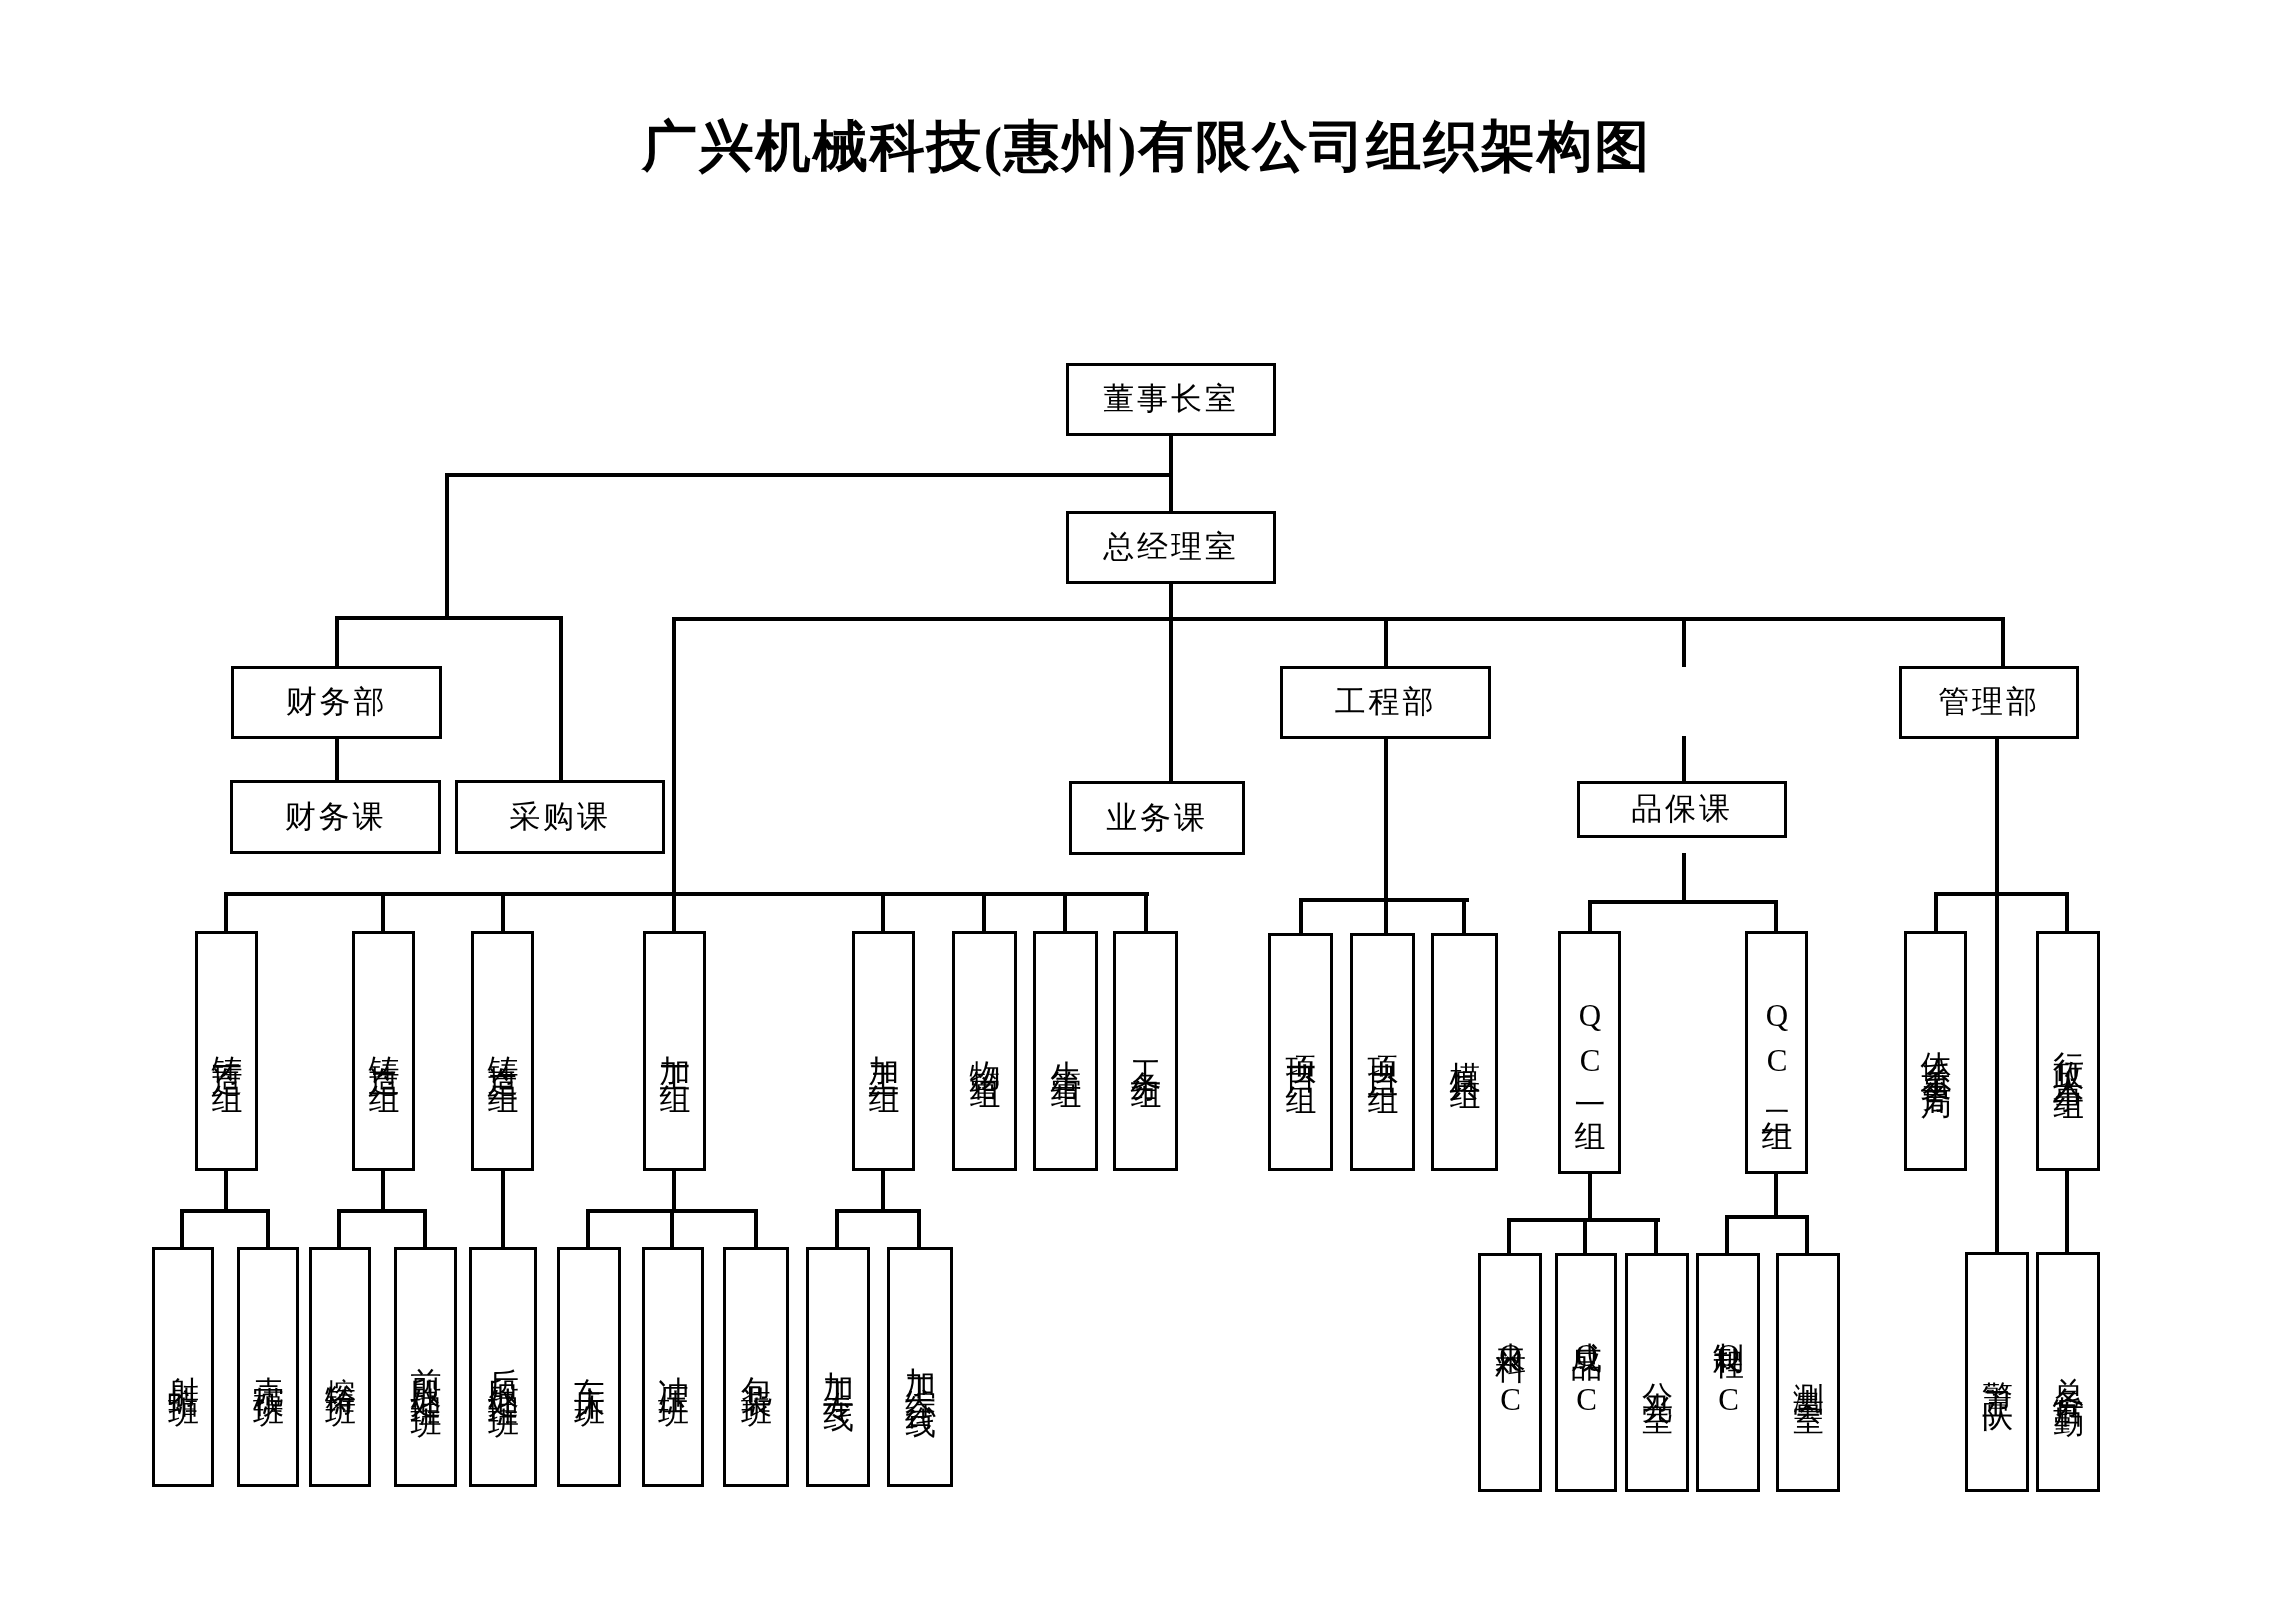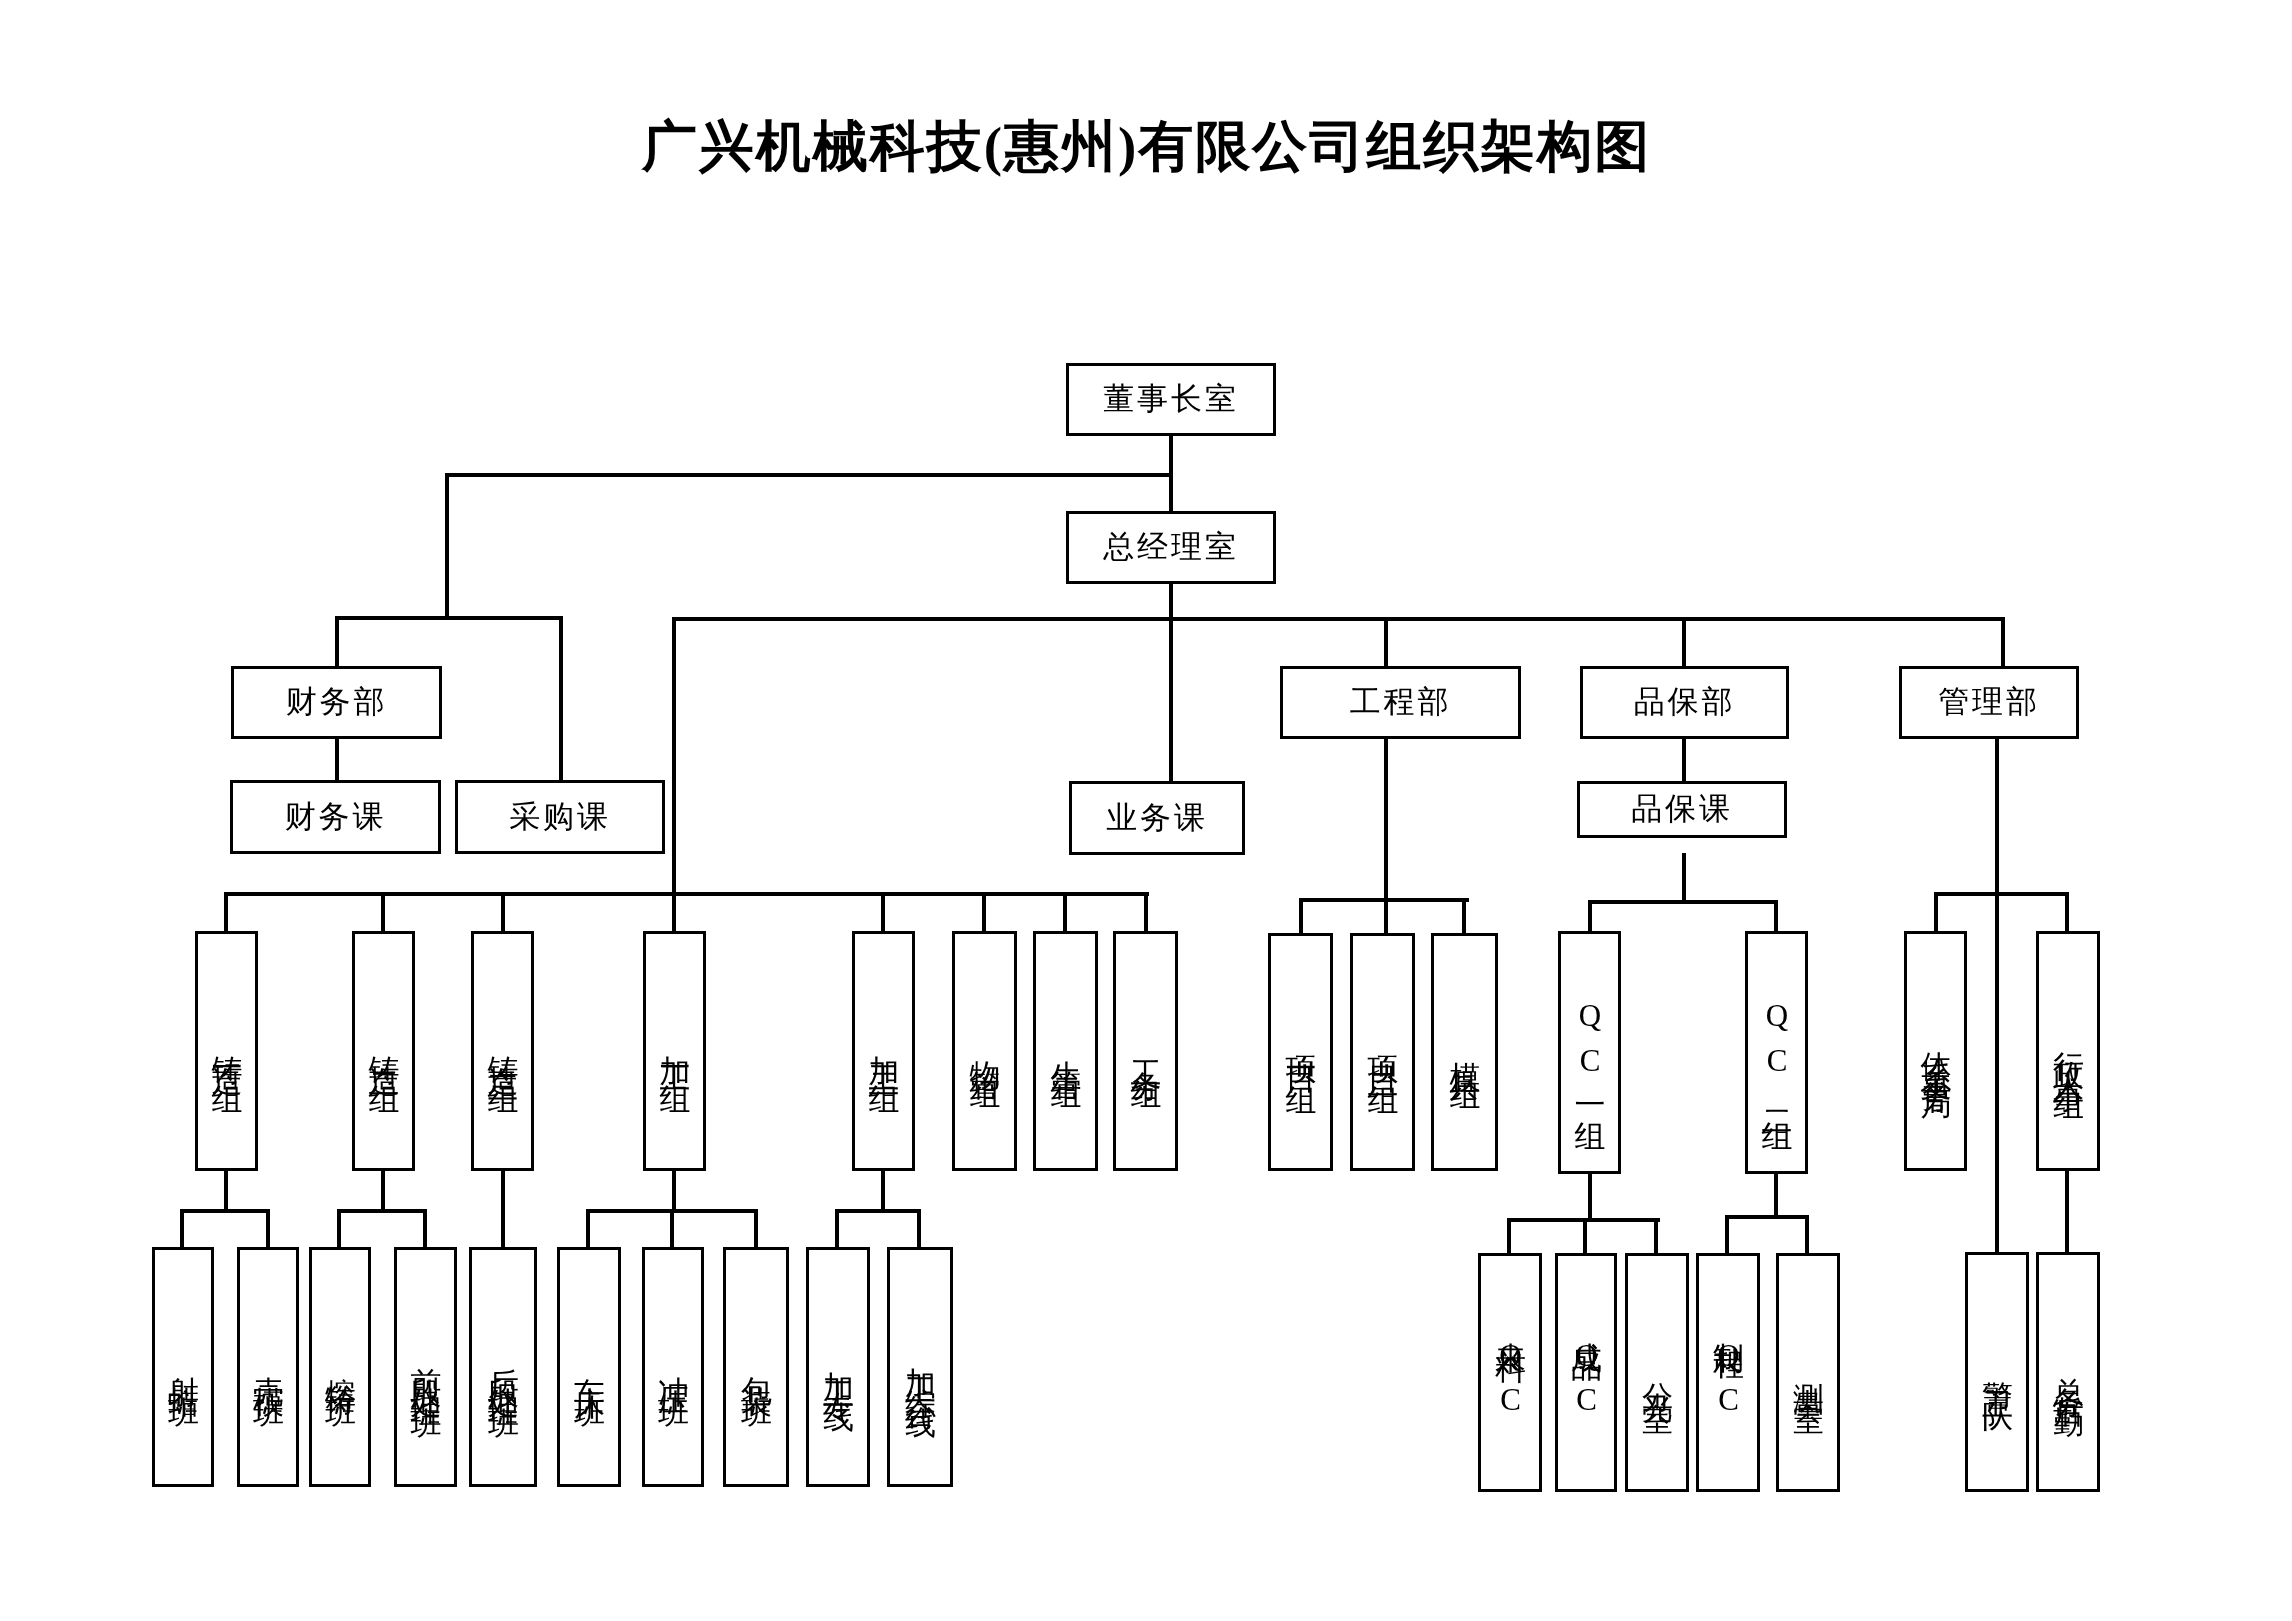--- a/index.html
+++ b/index.html
@@ -141,22 +141,21 @@
   <div class="ln" style="left:835px;top:1209px;width:3.9px;height:40px"></div>
   <div class="ln" style="left:917px;top:1209px;width:3.9px;height:40px"></div>
 
   <div class="box h" style="left:1066px;top:363px;width:210px;height:73px">董事长室</div>
   <div class="box h" style="left:1066px;top:511px;width:210px;height:73px">总经理室</div>
 
   <div class="box h" style="left:231px;top:666px;width:211px;height:73px">财务部</div>
   <div class="box h" style="left:455px;top:780px;width:210px;height:74px">采购课</div>
   <div class="box h" style="left:230px;top:780px;width:211px;height:74px">财务课</div>
   <div class="box h" style="left:1069px;top:781px;width:176px;height:74px">业务课</div>
-  <div class="box h" style="left:1280px;top:666px;width:241px;height:73px">工程部</div>
-  <div class="box h" style="left:1580px;top:666px;width:209px;height:73px">品保部</div>
+  <div class="box h" style="left:1280px;top:666px;width:211px;height:73px">工程部</div>
   <div class="box h" style="left:1577px;top:781px;width:210px;height:57px">品保课</div>
   <div class="box h" style="left:1899px;top:666px;width:180px;height:73px">管理部</div>
 
   <div class="box v" style="left:195px;top:931px;width:63px;height:240px">铸造一组</div>
   <div class="box v" style="left:352px;top:931px;width:63px;height:240px">铸造二组</div>
   <div class="box v" style="left:471px;top:931px;width:63px;height:240px">铸造三组</div>
   <div class="box v" style="left:643px;top:931px;width:63px;height:240px">加工一组</div>
   <div class="box v" style="left:852px;top:931px;width:63px;height:240px">加工二组</div>
   <div class="box v" style="left:952px;top:931px;width:65px;height:240px">物管组</div>
   <div class="box v" style="left:1033px;top:931px;width:65px;height:240px">生管组</div>

